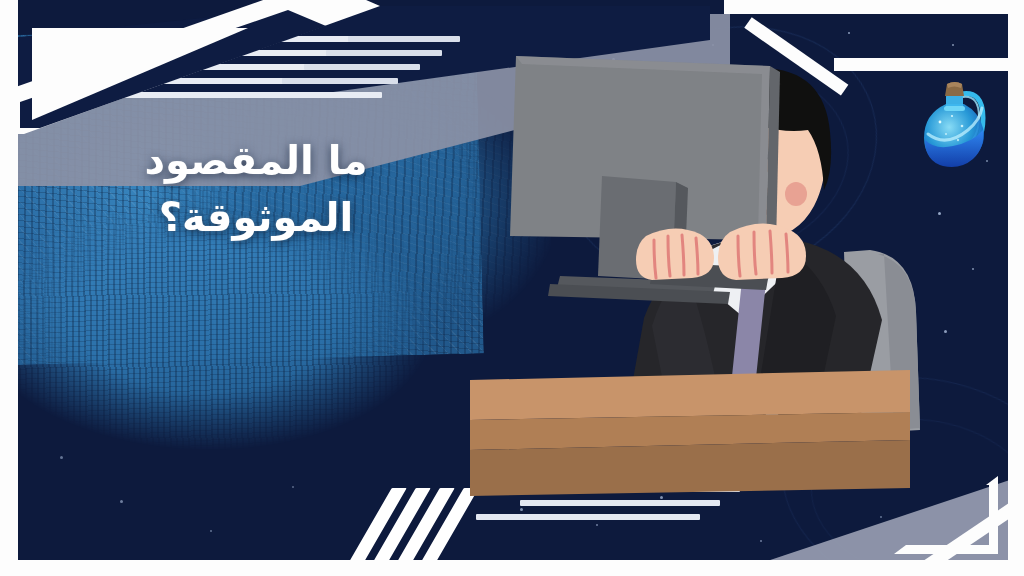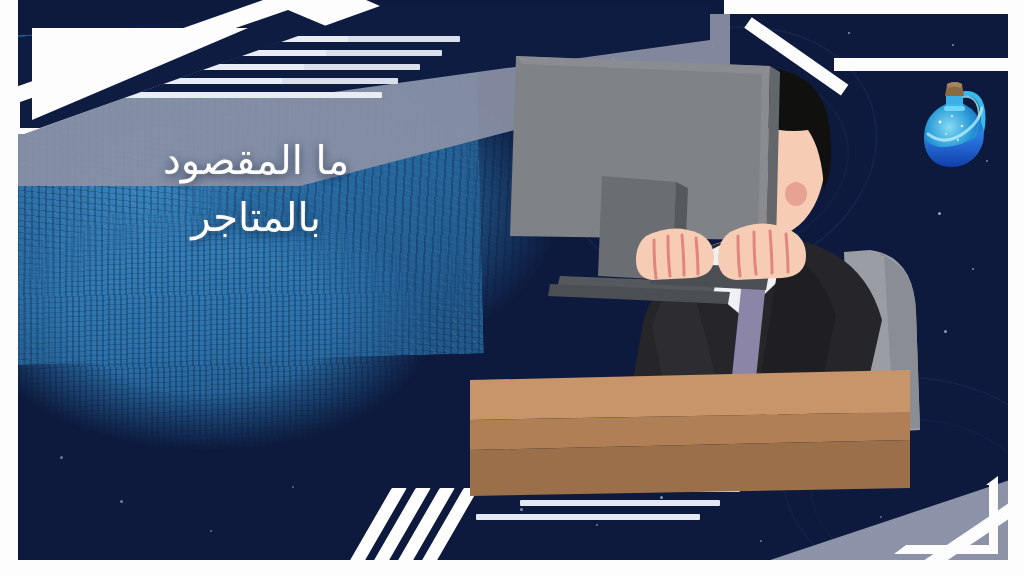--- a/index.html
+++ b/index.html
@@ -176,21 +176,21 @@
     border:9px solid #fdfdfd;
     clip-path:polygon(110px 0, 110px 78px, 6px 78px);
     background:transparent;
   }
 
   
   .headline{
     position:absolute;left:56px;top:132px;width:400px;
     direction:rtl;text-align:center;
     color:#ffffff;
-    font-size:40px;line-height:1.42;font-weight:400;
+    font-size:40px;line-height:1.42;font-weight:700;
     letter-spacing:.5px;
     text-shadow:0 2px 10px rgba(5,20,45,.65), 0 0 3px rgba(255,255,255,.25);
     z-index:40;
   }
 
   
   .logo{position:absolute;right:34px;top:78px;width:74px;height:92px;z-index:45;}
 
   
   .illo{position:absolute;left:440px;top:40px;width:560px;height:500px;z-index:20;}
@@ -334,21 +334,21 @@
   </div>
   <div class="stripes-bc">
     <i></i>
       <i></i>
       <i></i>
       <i></i>
   </div>
 
   <div class="headline">
     <div>ما المقصود</div>
-    <div>بالمتاجر</div>
+    <div>الموثوقة؟</div>
   </div>
 
   <div class="logo">
     <svg viewBox="0 0 74 92" width="74" height="92">
       <defs>
         <radialGradient id="glassG" cx="42%" cy="38%" r="68%">
           <stop offset="0%" stop-color="#8fe6ff" stop-opacity=".95"></stop>
           <stop offset="55%" stop-color="#2aa7e8" stop-opacity=".9"></stop>
           <stop offset="100%" stop-color="#0f4fb5" stop-opacity=".95"></stop>
         </radialGradient>

